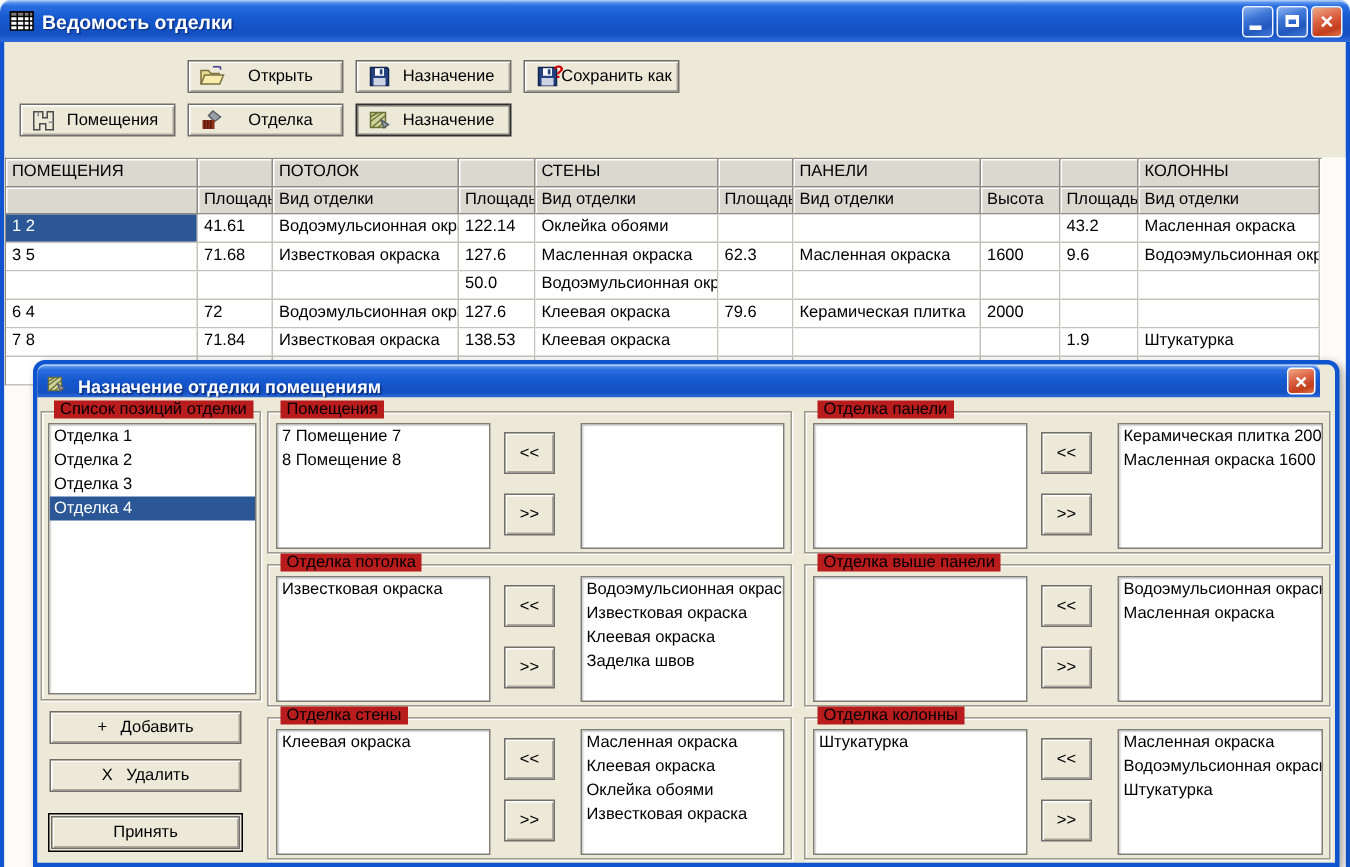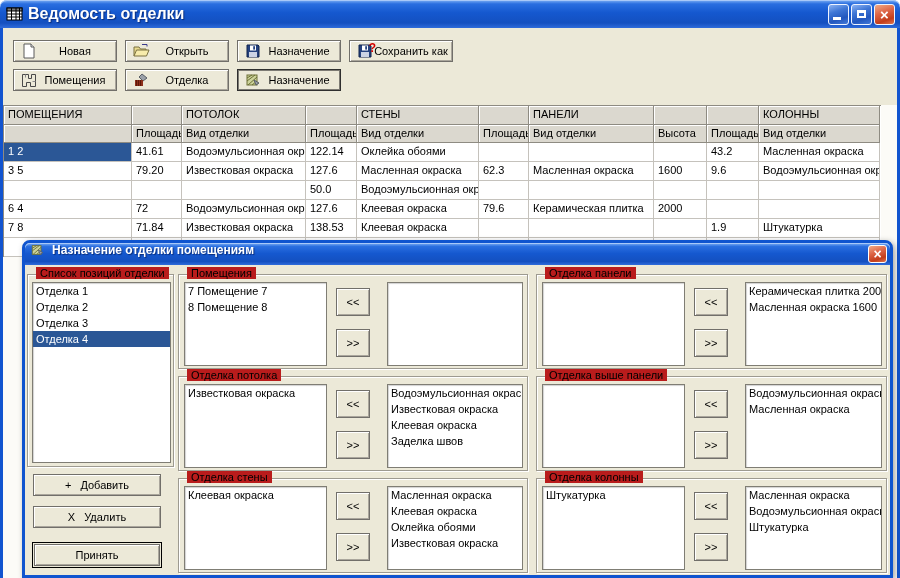--- a/index.html
+++ b/index.html
@@ -10,21 +10,21 @@
   }
   
   .main-window{position:absolute;inset:0}
   .titlebar{
     position:absolute;top:0;left:0;right:0;height:28px;
     border-radius:7px 7px 0 0;
     background:linear-gradient(180deg,#7fb0f4 0%,#2a6ee0 14%,#1558cf 45%,#1450c0 82%,#2f6cdb 100%);
     display:flex;align-items:center;padding-left:6px;
     box-shadow:inset 0 1px 0 #a8c8f8;
   }
-  .title-text{color:#fff;font-weight:bold;font-size:16px;margin-left:5px;
+  .title-text{color:#fff;font-weight:bold;font-size:13px;margin-left:5px;
     text-shadow:1px 1px 1px #0a2d7a;white-space:nowrap}
   .ticon16{width:17px;height:16px;display:inline-block;flex:none}
   .winbtns{position:absolute;right:5px;top:4px;display:flex;gap:2px}
   .wbtn{width:21px;height:21px;border-radius:3px;border:1px solid #eef4ff;
     background:linear-gradient(160deg,#8db3f2 0%,#3f77d6 35%,#2257be 70%,#4379d8 100%);
     position:relative;box-sizing:border-box}
   .wbtn.close-b{background:linear-gradient(160deg,#f0ab86 0%,#dd6547 40%,#c33d1b 75%,#e0764e 100%)}
   .wbtn .g-min{position:absolute;left:4px;bottom:4px;width:8px;height:3px;background:#fff}
   .wbtn .g-max{position:absolute;left:5px;top:5px;width:9px;height:8px;border:2px solid #fff;border-top-width:3px;box-sizing:border-box}
   .wbtn .g-x{position:absolute;left:0;top:0;width:100%;height:100%;color:#fff;font-weight:bold;
@@ -50,23 +50,23 @@
   .cell,.hcell{box-sizing:border-box;white-space:nowrap;overflow:hidden;
     padding:2px 2px 0 4px;height:100%}
   .cell{border-right:1px solid #c5c2bc;border-bottom:1px solid #c5c2bc;background:#fff}
   .hcell{background:#dbd8cf;border-right:1px solid #8e8b82;border-bottom:1px solid #8e8b82;
     box-shadow:inset 1px 1px 0 #fff}
   .selcell{background:#2b5796;color:#fff}
   
   .dialog{position:absolute;left:22px;top:240px;width:871px;height:338px;box-sizing:border-box;
     border:3px solid #0f54cf;border-radius:8px 8px 0 0;background:#ece9d8;
     box-shadow:2px 2px 6px rgba(0,0,0,.35)}
-  .dtitlebar{position:absolute;left:0;top:0;right:0;height:22px;border-radius:5px 5px 0 0;
+  .dtitlebar{position:absolute;left:0;top:0;right:10px;height:22px;border-radius:5px 5px 0 0;
     background:linear-gradient(180deg,#7fb0f4 0%,#2a6ee0 16%,#1558cf 48%,#1450c0 84%,#2f6cdb 100%);
-    display:flex;align-items:flex-start;padding-left:5px;box-shadow:inset 0 1px 0 #a8c8f8}
+    display:flex;align-items:flex-end;padding-left:5px;box-shadow:inset 0 1px 0 #a8c8f8}
   .dtitle-text{color:#fff;font-weight:bold;font-size:12px;margin-left:5px;white-space:nowrap;
     text-shadow:1px 1px 1px #0a2d7a}
   .dclose{position:absolute;right:3px;top:2px;width:19px;height:18px;border-radius:3px;
     border:1px solid #fff;box-sizing:border-box;
     background:linear-gradient(160deg,#f0ab86 0%,#dd6547 40%,#c33d1b 75%,#e0764e 100%)}
   .dclose .g-x{position:absolute;left:0;top:0;width:100%;height:100%;color:#fff;font-weight:bold;
     font-size:14px;line-height:16px;text-align:center}
   .dbody{position:absolute;left:0;right:0;top:22px;bottom:0;background:#ece9d8}
   .groupbox{position:absolute;box-sizing:border-box;border:1px solid #9d9a90;
     box-shadow:inset 1px 1px 0 #fff, 1px 1px 0 #fff}
@@ -109,29 +109,20 @@
       <span class="wbtn close-b">
           <span class="g-x">×</span>
         </span>
     </span>
   </div>
   <div class="win-frame" style="left:0"></div>
   <div class="win-frame" style="right:0"></div>
 
   <div class="win-body">
 
-    <div class="tbtn raised" style="left:10px;top:12px">
-      <span class="bicon">
-        <svg width="16" height="16" viewBox="0 0 16 16">
-            <path d="M3 1h7l3 3v11H3z" fill="#fff" stroke="#5a5a5a"></path>
-            <path d="M10 1v3h3" fill="#e8e8e8" stroke="#5a5a5a"></path>
-          </svg>
-      </span>
-      <span class="blabel">Новая</span>
-    </div>
     <div class="tbtn raised" style="left:122px;top:12px">
       <span class="bicon">
         <svg width="17" height="16" viewBox="0 0 17 16">
             <path d="M1 13V4h5l1.5 2H13v2" fill="#e9db8e" stroke="#7a7140"></path>
             <path d="M1 13l2.5-6H16l-2.5 6z" fill="#f7ecac" stroke="#7a7140"></path>
             <path d="M9 1.5h5M14 1.5v2" stroke="#3a3a8c" fill="none"></path>
           </svg>
       </span>
       <span class="blabel">Открыть</span>
     </div>
@@ -222,21 +213,21 @@
             <div class="cell" style="width: 51px;">122.14</div>
             <div class="cell" style="width: 122px;">Оклейка обоями</div>
             <div class="cell" style="width: 50px;"></div>
             <div class="cell" style="width: 125px;"></div>
             <div class="cell" style="width: 53px;"></div>
             <div class="cell" style="width: 52px;">43.2</div>
             <div class="cell" style="width: 121px;">Масленная окраска</div>
           </div>
           <div class="trow">
             <div class="cell" style="width: 128px;">3 5</div>
-            <div class="cell" style="width: 50px;">79.20</div>
+            <div class="cell" style="width: 50px;">71.68</div>
             <div class="cell" style="width: 124px;">Известковая окраска</div>
             <div class="cell" style="width: 51px;">127.6</div>
             <div class="cell" style="width: 122px;">Масленная окраска</div>
             <div class="cell" style="width: 50px;">62.3</div>
             <div class="cell" style="width: 125px;">Масленная окраска</div>
             <div class="cell" style="width: 53px;">1600</div>
             <div class="cell" style="width: 52px;">9.6</div>
             <div class="cell" style="width: 121px;">Водоэмульсионная окраска</div>
           </div>
           <div class="trow">

